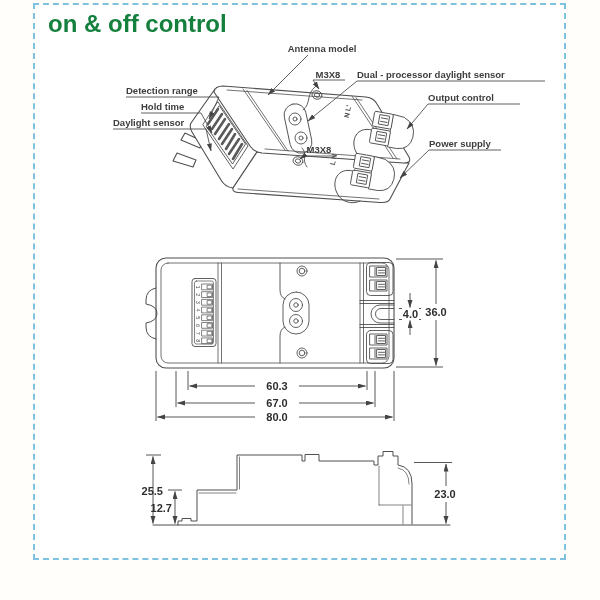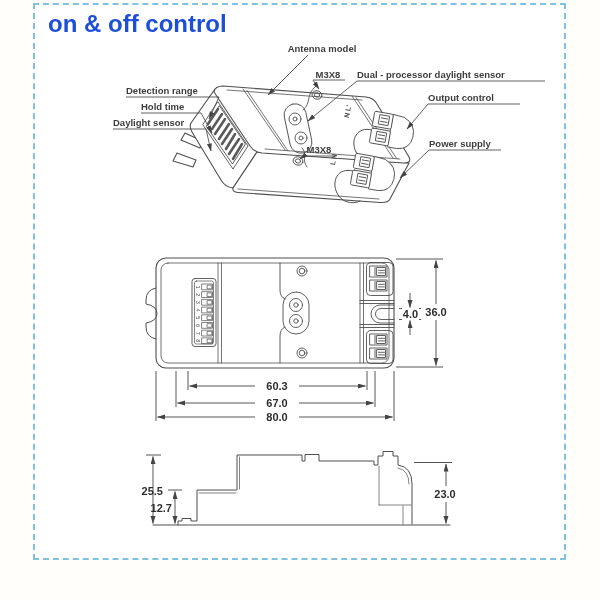--- a/index.html
+++ b/index.html
@@ -10,21 +10,21 @@
     overflow:hidden;
   }
   .content-border{
     position:absolute;left:33px;top:3px;width:533px;height:557px;
     border:2px dashed #7fc2e0;
     background:#ffffff;
     box-sizing:border-box;
   }
   .page-title{
     position:absolute;left:48px;top:10px;
-    font-size:24px;font-weight:bold;color:#1d4ed8;
+    font-size:24px;font-weight:bold;color:#15803d;
     letter-spacing:0px;
   }
   svg{position:absolute;left:0;top:0;}
   svg text{font-family:"Liberation Sans", sans-serif;}
   .lbl{font-size:9.5px;font-weight:bold;fill:#3d3d3d;}
   .dim{font-size:11px;font-weight:600;fill:#2e2e2e;}
   .mark{font-size:7px;font-weight:bold;fill:#4a4a4a;}
   .dipnum{font-size:5.5px;fill:#4a4a4a;}
 </style>
 </head>

